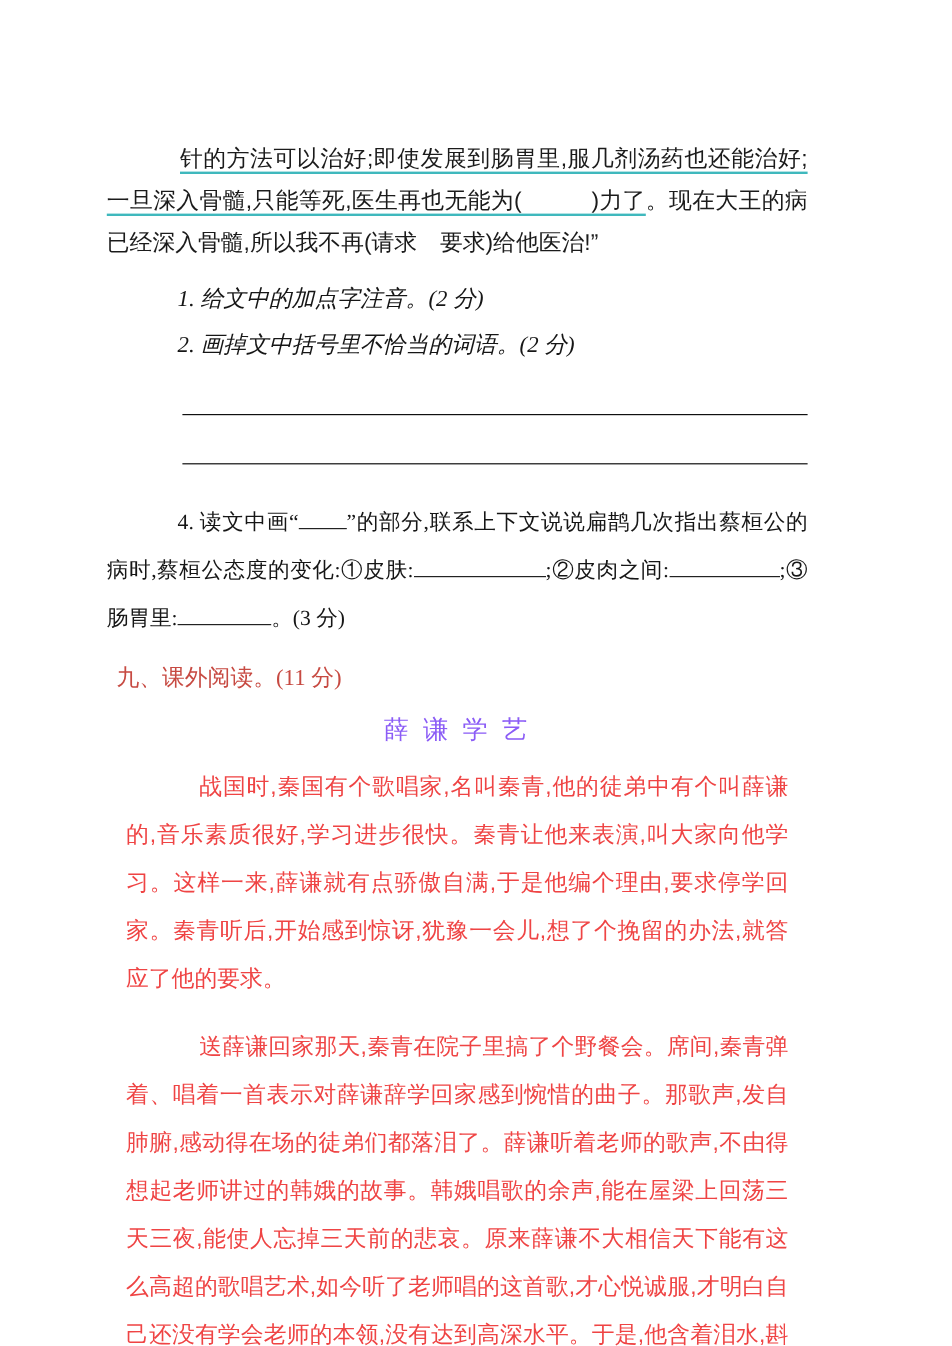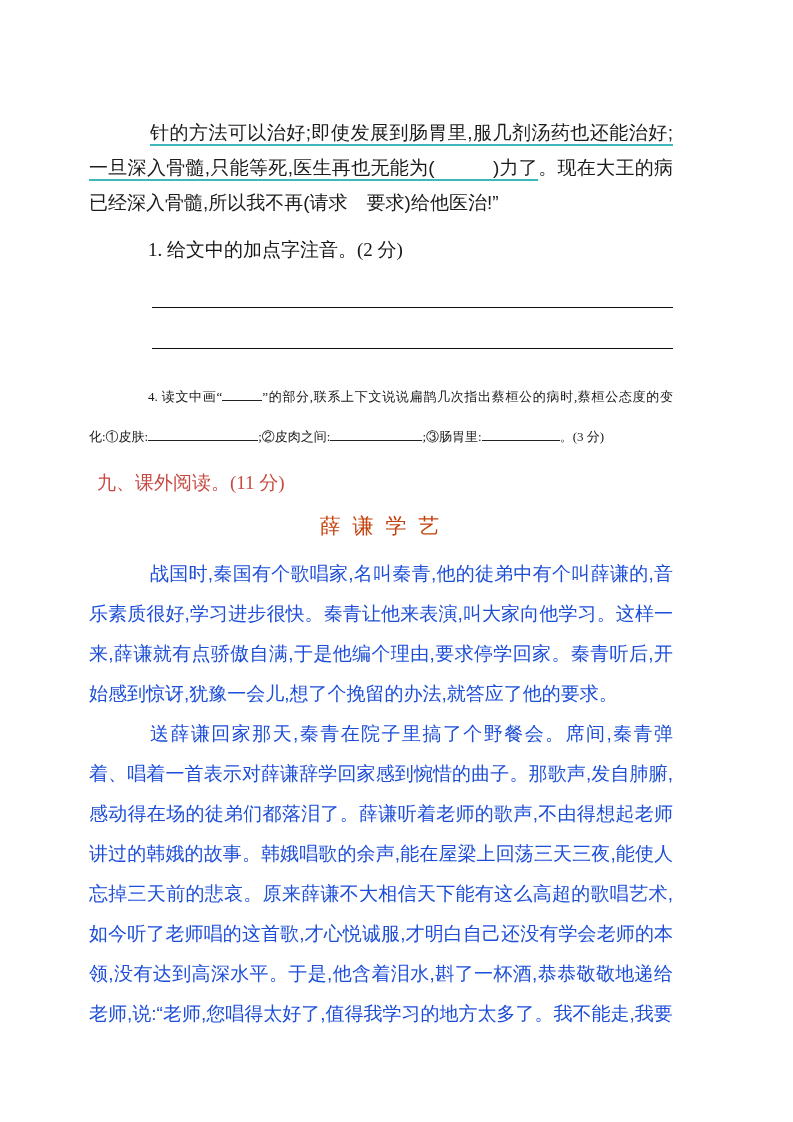--- a/index.html
+++ b/index.html
@@ -33,20 +33,21 @@
   .questions{
     margin-top:10px;
     font-family:"Liberation Serif","DejaVu Serif",serif;
     font-size:19px;color:#161616;
   }
   .question{
     margin:0 0 16px 0;
     padding-left:59px;
     line-height:22px;
     white-space:nowrap;
+    font-style:italic;
   }
   .blank{
     display:inline-block;
     height:1em;
     border-bottom:1.6px solid #222;
     vertical-align:baseline;
   }
   .blank.teal{border-bottom:2px solid #3fb8bd;}
   .w88{width:88px}.w40{width:40px}.w110{width:110px}.w92{width:92px}.w78{width:78px}
   
@@ -54,62 +55,65 @@
     margin:20px 0 0 63px;
     width:521px;
   }
   .ans-line{border-bottom:1.7px solid #101010;}
   .ans-line.first{height:26px;}
   .ans-line.second{height:40px;}
   
   .q4{
     margin-top:28px;
     font-family:"Liberation Serif","DejaVu Serif",serif;
-    font-size:13px;line-height:40px;
+    font-size:18px;line-height:40px;
     text-align:justify;
     text-indent:59px;
     color:#161616;
   }
   
   .section-heading{
     padding-left:8px;
     font-family:"Liberation Serif","DejaVu Serif",serif;
     font-size:19px;line-height:26px;
     color:#c74a42;
   }
   
   .reading-title{
     margin-top:16px;
     text-align:center;
     font-size:21px;line-height:28px;
     letter-spacing:3px;
-    color:#c2410c;
+    color:#8b5cf6;
     font-weight:500;
   }
   
   .story p{
-    margin:0;
+    margin:16px;
     font-size:19px;line-height:40px;
     text-align:justify;
     text-indent:61px;
-    color:#1d4ed8;
+    color:#ef4444;
     font-weight:500;
   }
   .story p.first{margin-top:14px;}
 </style>
 </head>
 <body>
 
 <div class="page">
 
   <p class="passage"><span class="u-teal">针的方法可以治好;即使发展到肠胃里,服几剂汤药也还能治好;一旦深入骨髓,只能等死,医生再也无能为(　　　)力了</span><span>。现在大王的病已经深入骨髓,所以我不再(请求　要求)给他医治!”</span></p>
 
   <div class="questions">
     <div class="question">
       <span>1. 给文中的加点字注音。(2 分)</span>
+    </div>
+    <div class="question">
+      <span>2. 画掉文中括号里不恰当的词语。(2 分)</span>
     </div>
   </div>
 
   <div class="answer-area">
     <div class="ans-line first"></div>
     <div class="ans-line second"></div>
   </div>
 
   <p class="q4"><span>4. 读文中画“</span><span class="blank w40"></span><span>”的部分,联系上下文说说扁鹊几次指出蔡桓公的病时,蔡桓公态度的变化:①皮肤:</span><span class="blank w110"></span><span>;②皮肉之间:</span><span class="blank w92"></span><span>;③肠胃里:</span><span class="blank w78"></span><span>。(3 分)</span></p>
 

